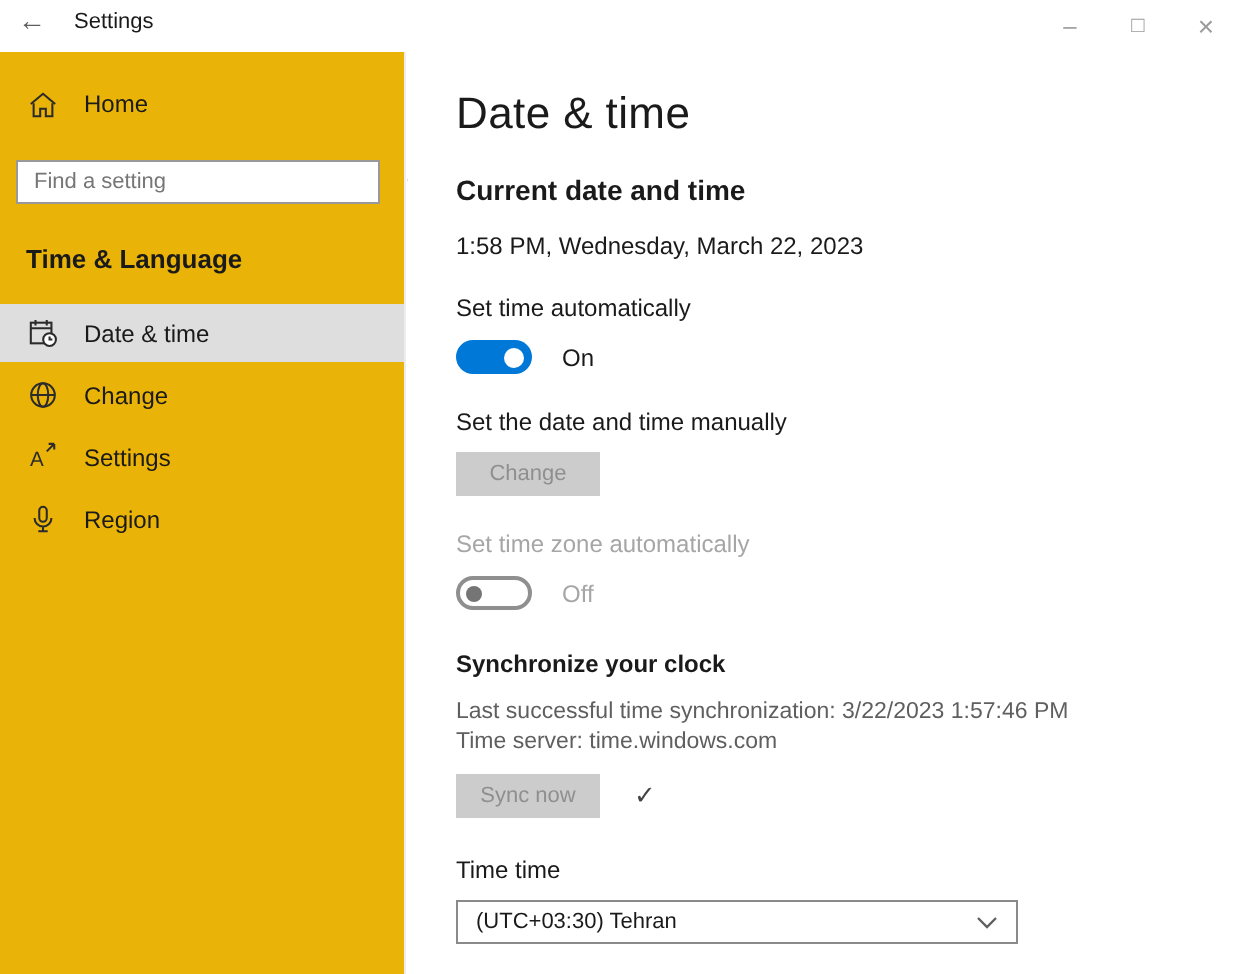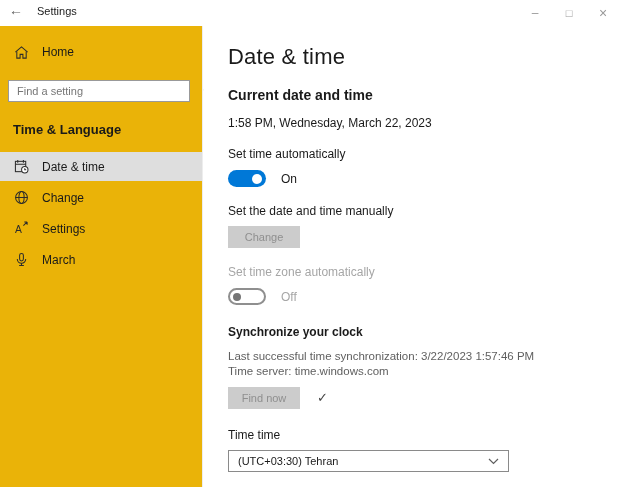--- a/index.html
+++ b/index.html
@@ -136,21 +136,21 @@
         </span>
         <span>Settings</span>
       </div>
       <div class="side-row">
         <span class="ic">
           <svg width="15" height="15" viewBox="0 0 16 16" fill="none" stroke="#2b2b2b" stroke-width="1.1">
             <rect x="6" y="1.5" width="4" height="8" rx="2"></rect>
               <path d="M3.5 7.5 a4.5 4.5 0 0 0 9 0 M8 12 V14.5 M5.5 14.5 H10.5"></path>
           </svg>
         </span>
-        <span>March</span>
+        <span>Region</span>
       </div>
     </div>
   </div>
 
   <div class="main">
     <div class="page-title">Date &amp; time</div>
 
     <div class="section-title">Current date and time</div>
     <div class="datetime">1:58 PM, Wednesday, March 22, 2023</div>
 
@@ -175,21 +175,21 @@
       </div>
     </div>
 
     <div class="grp" style="margin-top:20px;">
       <div class="lbl" style="font-weight:700;">Synchronize your clock</div>
       <div class="sync-lines">
         <div>Last successful time synchronization: 3/22/2023 1:57:46 PM</div>
         <div>Time server: time.windows.com</div>
       </div>
       <div class="sync-btn-row">
-        <button class="btn">Find now</button>
+        <button class="btn">Sync now</button>
         <span class="checkmark">✓</span>
       </div>
     </div>
 
     <div class="grp" style="margin-top:19px;">
       <div class="lbl">Time time</div>
       <div class="select">
         <span>(UTC+03:30) Tehran</span>
         <span class="chev">
           <svg width="11" height="7" viewBox="0 0 11 7" fill="none" stroke="#5f5f5f" stroke-width="1.2">

